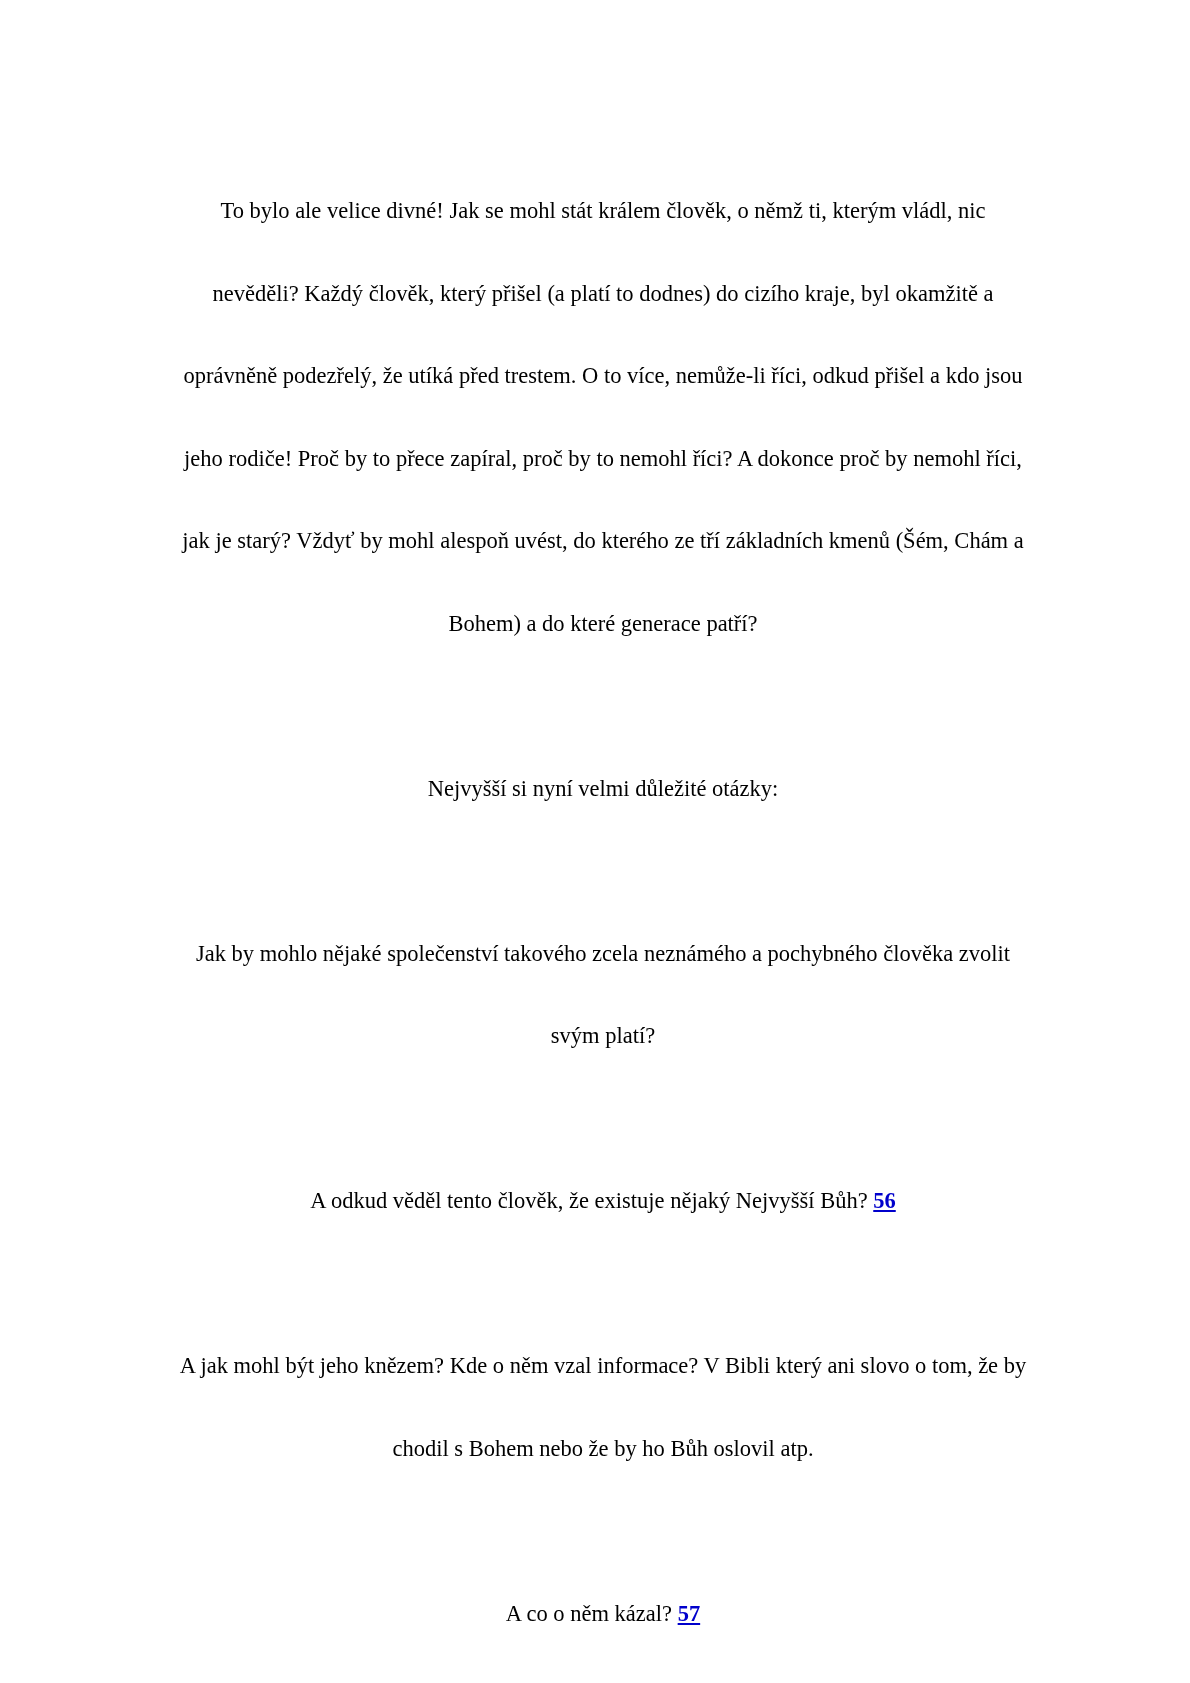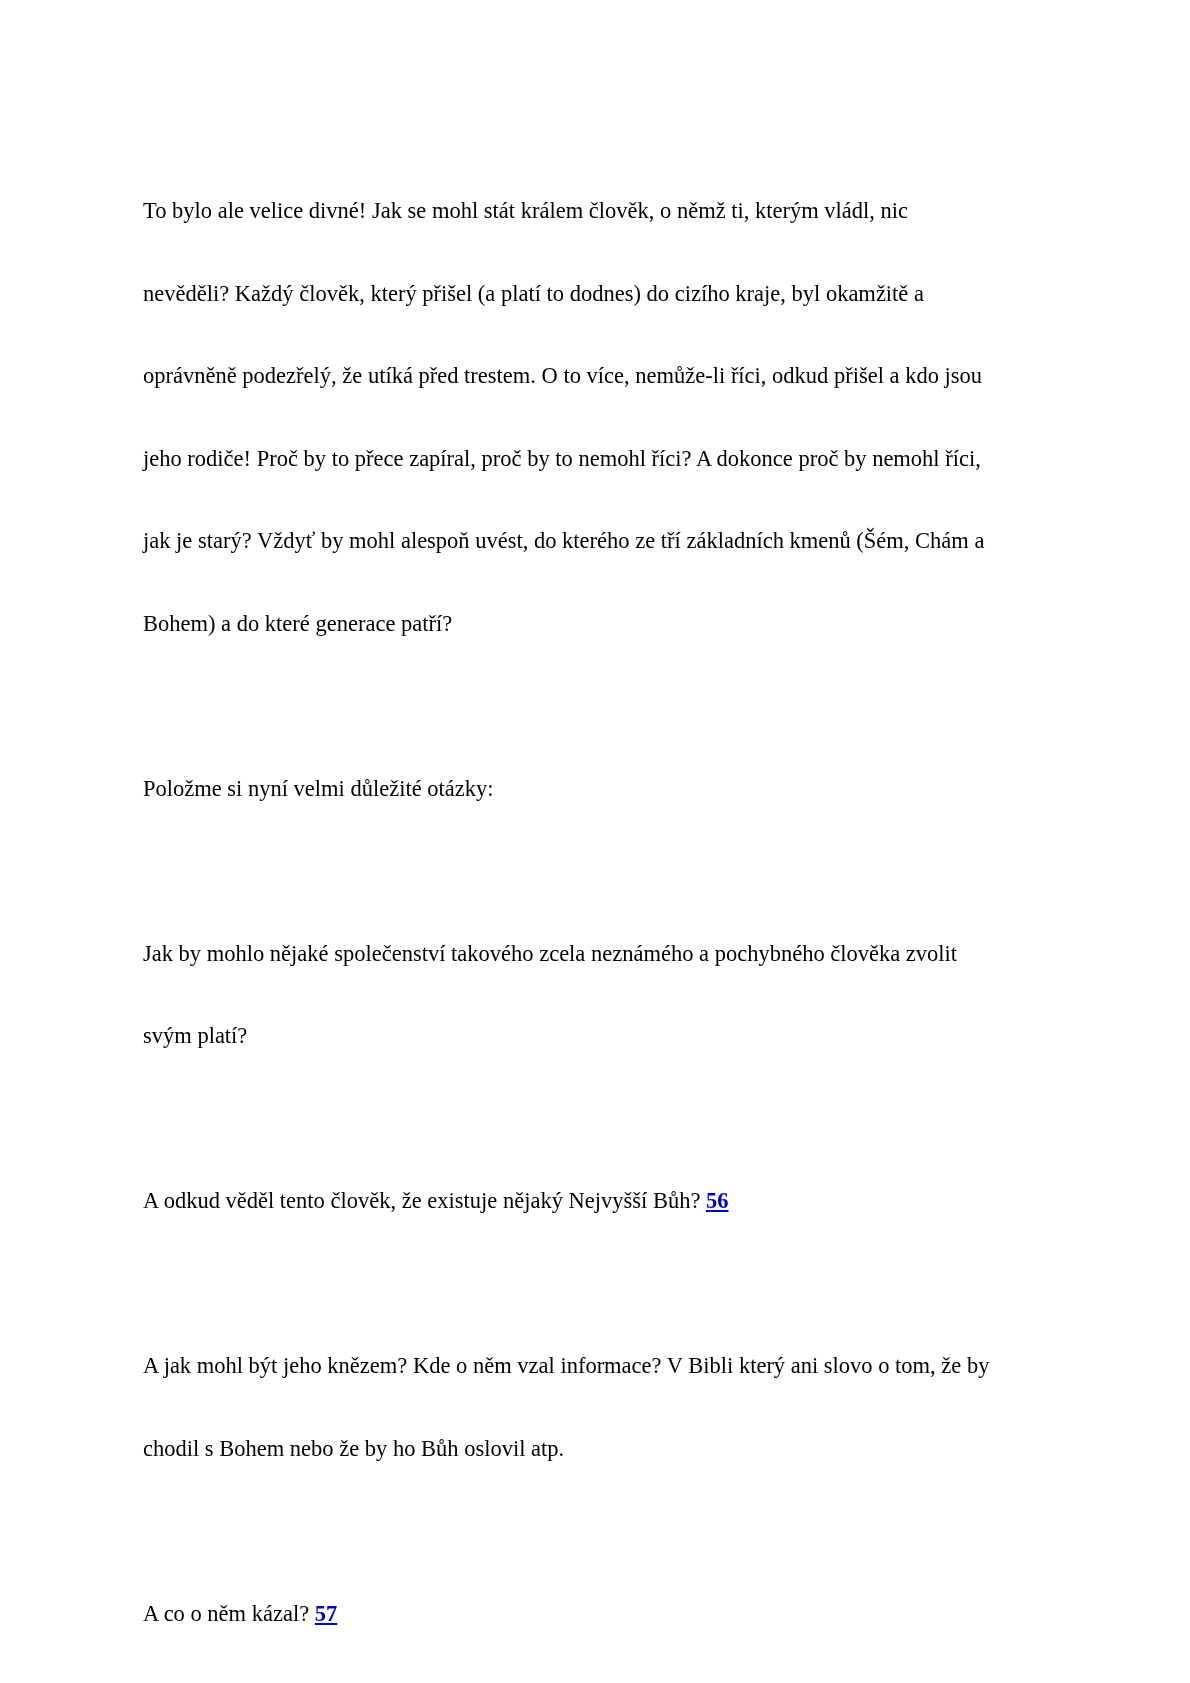--- a/index.html
+++ b/index.html
@@ -20,21 +20,21 @@
       left: 143px;
       top: 142px;
       width: 920px;
       font-size: 22.5px;
       line-height: 27.5px;
     }
     .p {
       margin: 0 0 27.5px 0;
       white-space: pre-wrap;
     }
-    .l { display: block; white-space: nowrap; }
+    .l { display: block; white-space: nowrap; text-align: center; }
     a.fn {
       color: #0000cc;
       font-weight: bold;
       text-decoration: underline;
     }
   </style>
 </head>
 <body>
 
 <div class="page">
@@ -42,21 +42,21 @@
   <p class="p">
     <span class="l">To bylo ale velice divné! Jak se mohl stát králem člověk, o němž ti, kterým vládl, nic</span>
     <span class="l">nevěděli? Každý člověk, který přišel (a platí to dodnes) do cizího kraje, byl okamžitě a</span>
     <span class="l">oprávněně podezřelý, že utíká před trestem. O to více, nemůže-li říci, odkud přišel a kdo jsou</span>
     <span class="l">jeho rodiče! Proč by to přece zapíral, proč by to nemohl říci? A dokonce proč by nemohl říci,</span>
     <span class="l">jak je starý? Vždyť by mohl alespoň uvést, do kterého ze tří základních kmenů (Šém, Chám a</span>
     <span class="l">Bohem) a do které generace patří?</span>
   </p>
 
   <p class="p">
-    <span class="l">Položme si nyní velmi důležité otázky:</span>
+    <span class="l">Nejvyšší si nyní velmi důležité otázky:</span>
   </p>
 
   <p class="p">
     <span class="l">Jak by mohlo nějaké společenství takového zcela neznámého a pochybného člověka zvolit</span>
     <span class="l">svým platí?</span>
   </p>
 
   <p class="p">
     <span class="l"><span>A odkud věděl tento člověk, že existuje nějaký Nejvyšší Bůh? </span><a class="fn" href="#">56</a></span>
   </p>

